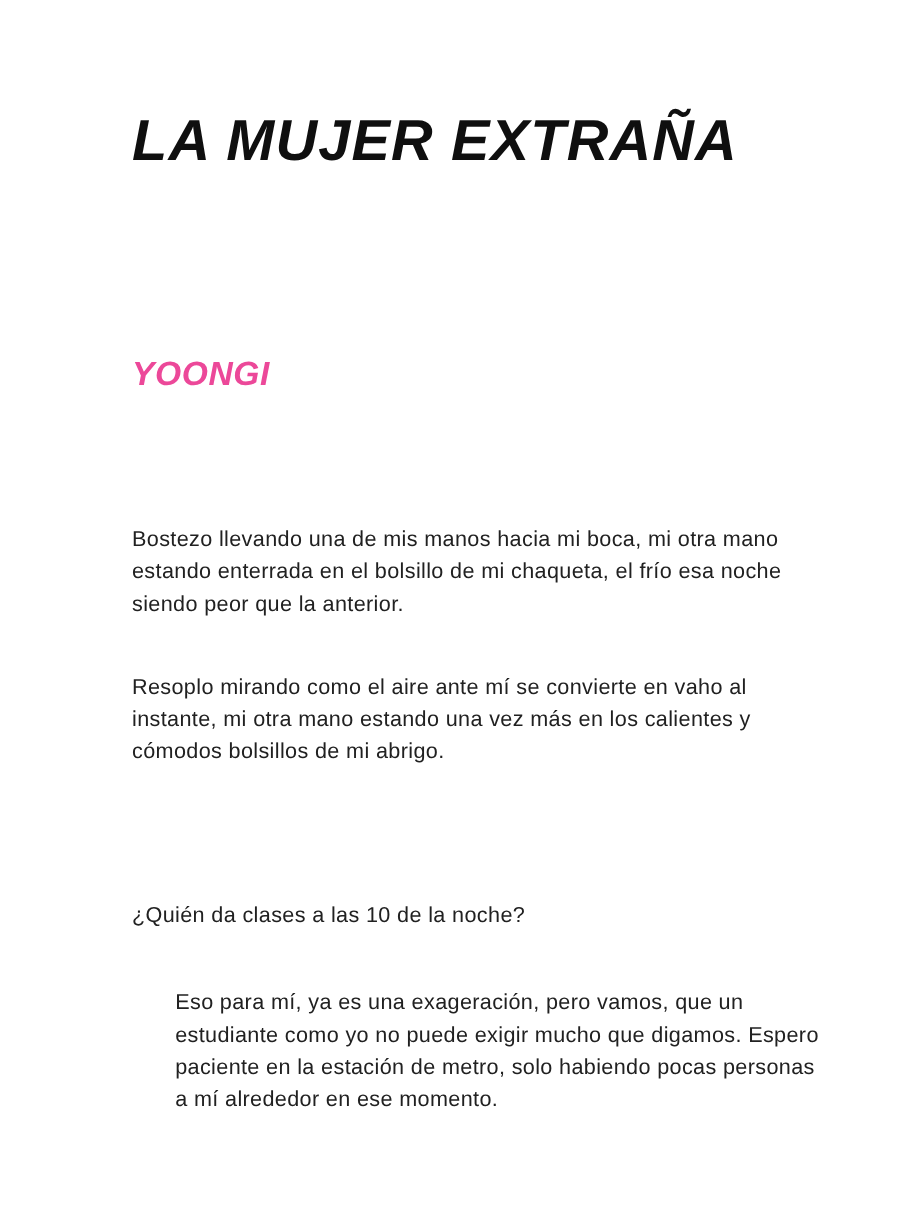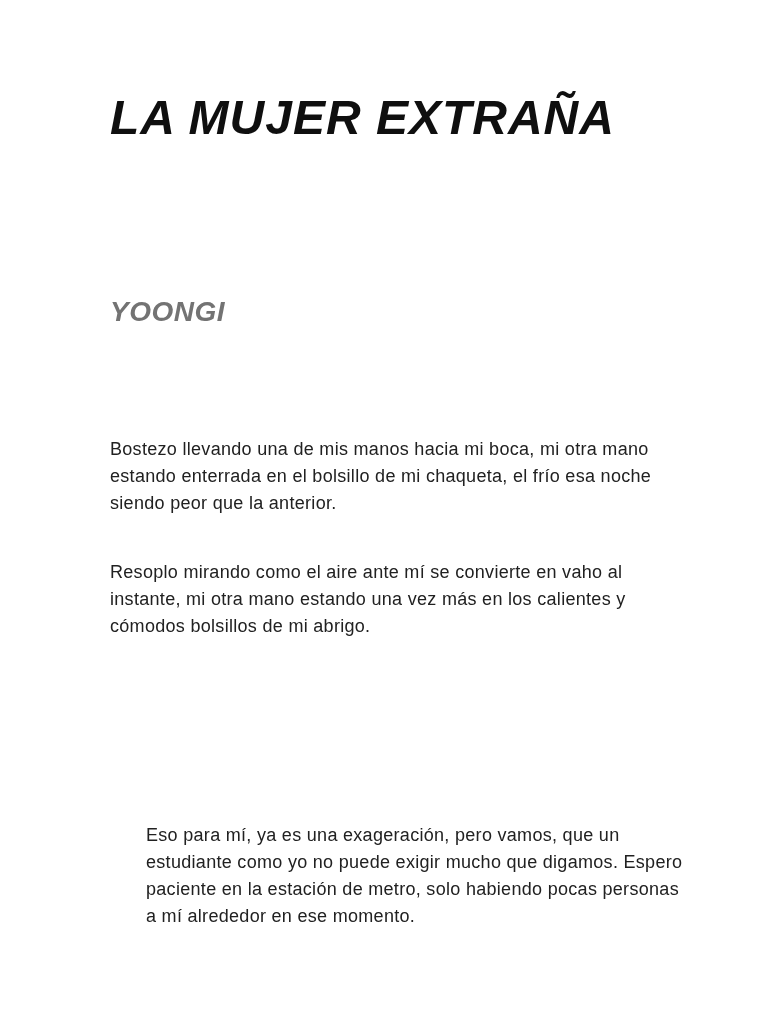--- a/index.html
+++ b/index.html
@@ -33,21 +33,21 @@
     position: absolute;
     left: 110px;
     top: 296px;
     margin: 0;
     font-family: "Liberation Sans", "DejaVu Sans", sans-serif;
     font-size: 28px;
     font-weight: bold;
     font-style: italic;
     letter-spacing: 0.5px;
     line-height: 1.15;
-    color: #737373;
+    color: #ec4899;
     white-space: nowrap;
   }
   .doc-para {
     position: absolute;
     left: 110px;
     width: 630px;
     margin: 0;
     font-family: "Liberation Sans", "DejaVu Sans", sans-serif;
     font-size: 18px;
     line-height: 27px;
@@ -72,19 +72,20 @@
 
   <p class="doc-para para-2">Resoplo mirando como el aire ante mí se convierte en vaho al
 instante, mi otra mano estando una vez más en los calientes y
 cómodos bolsillos de mi abrigo.</p>
 
   <p class="doc-para para-1">Bostezo llevando una de mis manos hacia mi boca, mi otra mano
 estando enterrada en el bolsillo de mi chaqueta, el frío esa noche
 siendo peor que la anterior.</p>
 
 
+  <p class="doc-para para-4">¿Quién da clases a las 10 de la noche?</p>
 
   <p class="doc-para para-5">Eso para mí, ya es una exageración, pero vamos, que un
 estudiante como yo no puede exigir mucho que digamos. Espero
 paciente en la estación de metro, solo habiendo pocas personas
 a mí alrededor en ese momento.</p>
 
 </div>
 
 </body></html>

